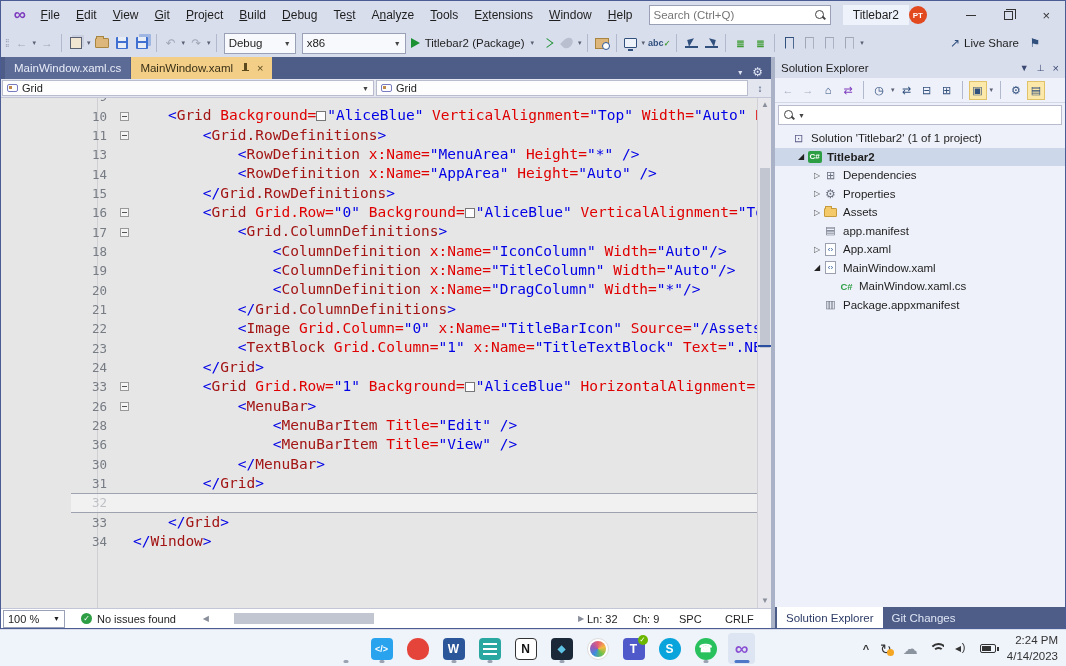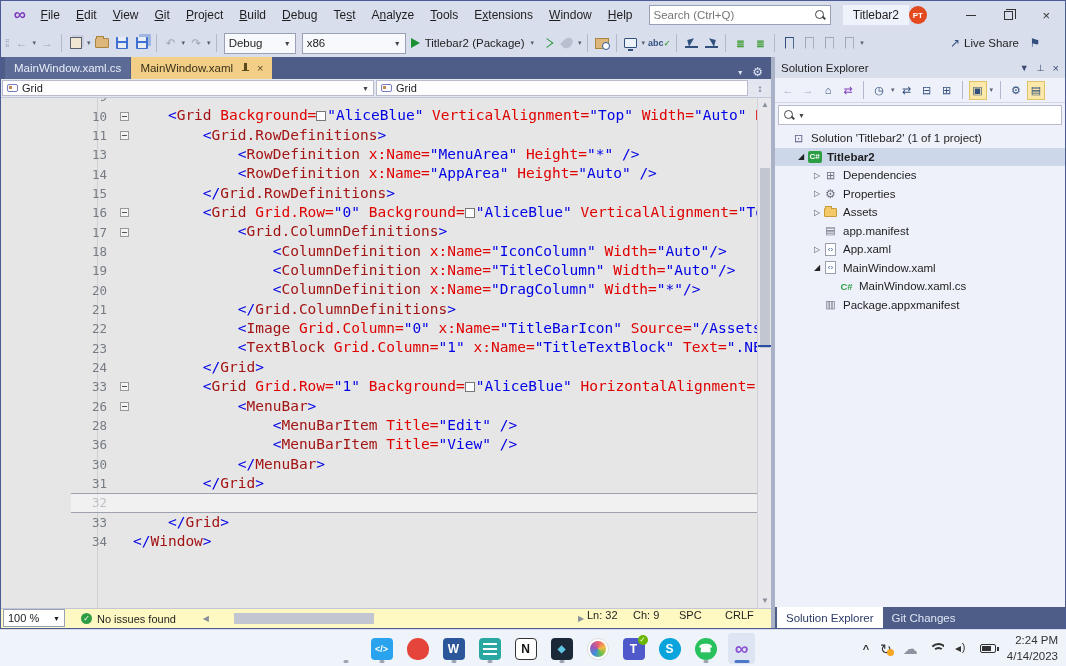--- a/index.html
+++ b/index.html
@@ -97,21 +97,21 @@
   .ln-text { white-space:pre; font-family:"DejaVu Sans Mono",monospace; font-size:14.5px; line-height:19.35px; flex:1; overflow:hidden; padding-left:2px; }
   .c-delim { color:#0000e6; } .c-tag { color:#a31515; } .c-attr { color:#e00000; } .c-val { color:#0000e6; } .c-plain { color:#000; }
   .swatch { display:inline-block; width:10px; height:10px; background:#fdfdff; border:1px solid #777; vertical-align:-1px; margin-right:1px; }
   .code-line.cur::after { content:""; position:absolute; left:70px; right:0; top:0; bottom:0; border-top:1px solid #9da2ae; border-bottom:1px solid #9da2ae; background:rgba(250,250,252,.55); }
 
   .v-scroll { position:absolute; right:0; top:0; bottom:0; width:14px; background:#e8e8ec; border-left:1px solid #d0d0d6; }
   .v-scroll .arr { position:absolute; left:0; width:14px; height:14px; color:#8a8f9c; font-size:8px; text-align:center; line-height:14px; }
   .v-scroll .thumb { position:absolute; left:2px; width:10px; top:70px; height:180px; background:#c2c6d0; }
   .v-scroll .caret-mark { position:absolute; left:0; width:14px; height:2px; top:247px; background:#2b4fa0; }
 
-  .bottom-strip { height:20px; background:#fef9c3; border-top:1px solid #c2c6d6; display:flex; flex:0 0 auto; font-size:11px; }
+  .bottom-strip { height:20px; background:#ffffff; border-top:1px solid #c2c6d6; display:flex; align-items:center; flex:0 0 auto; font-size:11px; }
   .zoom-combo { width:62px; height:18px; background:#fff; border:1px solid #9aa0b5; display:flex; align-items:center; padding:0 4px; margin-left:2px; }
   .zoom-combo .zl { flex:1; }
   .zoom-combo .dd { font-size:7px; }
   .issues { display:flex; align-items:center; margin-left:16px; gap:5px; }
   .ok-dot { width:11px; height:11px; border-radius:50%; background:#2e9e44; color:#fff; font-size:8px; line-height:11px; text-align:center; }
   .h-scroll { flex:1; height:100%; position:relative; margin-left:24px; }
   .h-scroll .arr { position:absolute; top:0; width:12px; height:100%; color:#8a8f9c; font-size:8px; line-height:19px; text-align:center; }
   .h-scroll .thumb { position:absolute; left:34px; top:4px; height:11px; width:140px; background:#c2c6d0; }
   .ed-stats { display:flex; gap:0; color:#1e1e1e; }
   .ed-stats span { width:46px; text-align:left; }

